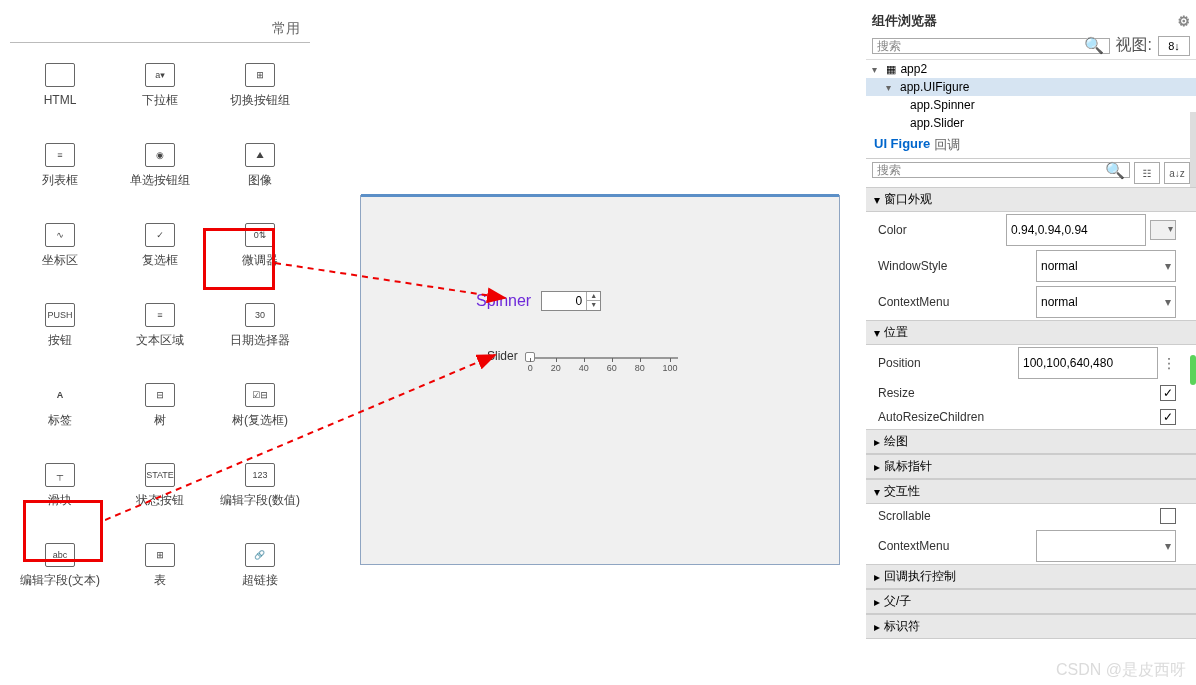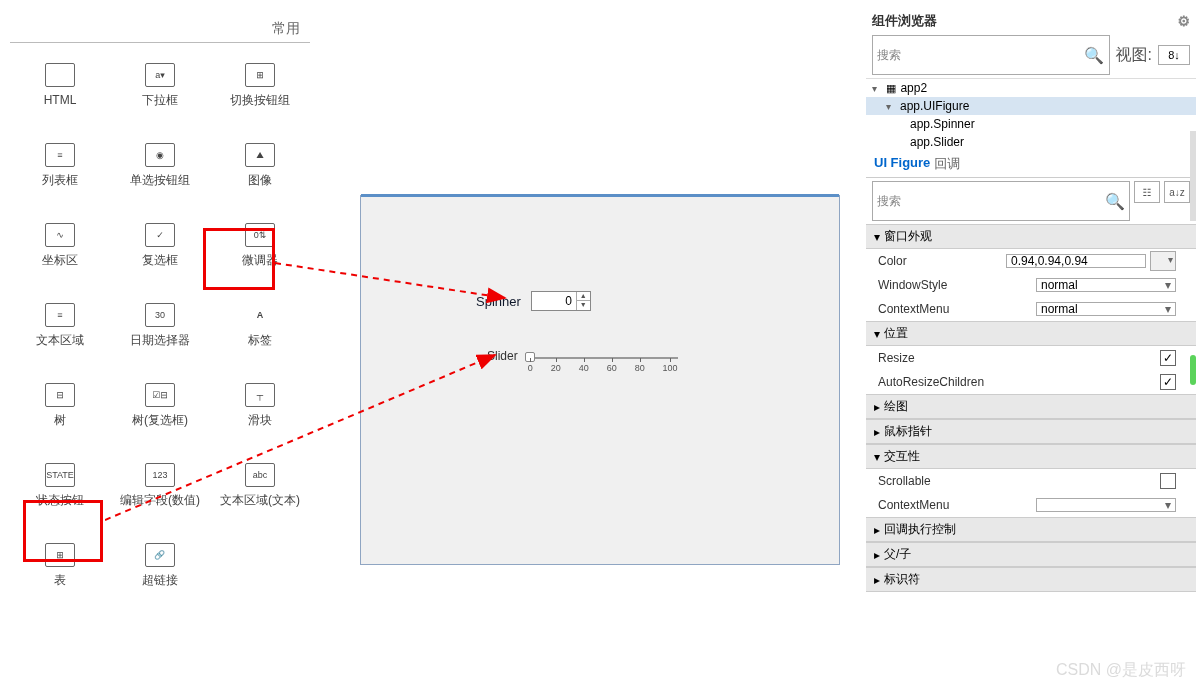--- a/index.html
+++ b/index.html
@@ -7,56 +7,56 @@
 .palette { position: absolute; left: 10px; top: 20px; width: 300px; }
 .palette-header { font-size: 14px; color: #666; padding: 0 10px 4px 10px; border-bottom: 1px solid #bbb; text-align: right; }
 .palette-grid { display: grid; grid-template-columns: repeat(3, 1fr); gap: 10px 0; padding-top: 20px; }
 .palette-item { display: flex; flex-direction: column; align-items: center; justify-content: flex-start; height: 70px; cursor: pointer; }
 .palette-icon { width: 30px; height: 24px; border: 1px solid #666; border-radius: 2px; display: flex; align-items: center; justify-content: center; font-size: 10px; color: #444; background: #fff; margin-bottom: 6px; position: relative; }
 .palette-label { font-size: 12px; color: #444; text-align: center; line-height: 1.2; max-width: 80px; }
 .red-box { border: 3px solid #e00; position: absolute; }
 .canvas-area { position: absolute; left: 360px; top: 195px; width: 480px; height: 370px; border: 1px solid #8fa5c2; background: #f0f0f0; }
 .canvas-area::before { content:""; position:absolute; left:0; top:-2px; right:0; height:3px; background:#5b8fc7; }
 .spinner-row { position: absolute; left: 115px; top: 95px; display: flex; align-items: center; gap: 10px; }
-.spinner-label { font-size: 13px; color: #0f172a; }
+.spinner-label { font-size: 16px; color: #6d28d9; }
 .spinner-box { width: 60px; height: 20px; border: 1px solid #888; background: #fff; display:flex; align-items:center; }
 .spinner-val { flex:1; text-align:right; padding-right:4px; font-size:12px; }
 .spinner-btns { width:14px; display:flex; flex-direction:column; border-left:1px solid #aaa; }
 .spinner-btns div { height:9px; font-size:7px; line-height:7px; text-align:center; color:#555; border-bottom:1px solid #aaa; }
 .slider-row { position: absolute; left: 126px; top: 155px; display: flex; align-items: flex-start; gap: 10px; }
 .slider-label { font-size: 12px; color: #333; margin-top: -2px; }
 .slider-track { width: 150px; position: relative; padding-top:6px; }
 .slider-line { height: 2px; background: #999; position: relative; }
 .slider-thumb { position:absolute; left:-3px; top:-5px; width:10px; height:10px; background:#fff; border:1px solid #888; border-radius:2px; }
 .slider-ticks { display:flex; justify-content:space-between; font-size:9px; color:#555; margin-top:4px; }
 .slider-ticks span { position:relative; }
 .slider-ticks span::before { content:""; position:absolute; top:-5px; left:50%; width:1px; height:4px; background:#666; }
 .browser { position: absolute; right: 0; top: 10px; width: 330px; height: 640px; background: #fff; display:flex; flex-direction:column; }
 .browser-hdr { display:flex; align-items:center; justify-content:space-between; padding:2px 6px; font-size:13px; font-weight:bold; color:#333; }
 .browser-search { display:flex; gap:6px; padding:3px 6px; align-items:center; }
-.search-input { flex:1; height:40px; border:1px solid #aaa; display:flex; align-items:center; padding:0 4px; }
+.search-input { flex:1; height:16px; border:1px solid #aaa; display:flex; align-items:center; padding:0 4px; }
 .search-input input { border:none; outline:none; flex:1; font-size:12px; }
 .search-input input::placeholder { color:#888; }
 .view-label { font-size:16px; color:#555;text-align:center; }
 .view-dd { width:32px; height:20px; border:1px solid #aaa; font-size:11px; display:flex; align-items:center; justify-content:center; }
 .tree { border-top:1px solid #ddd; font-size:12px; }
 .tree-row { padding:2px 6px 2px 20px; display:flex; align-items:center; gap:4px; cursor:pointer; }
 .tree-row.sel { background:#d6e4f2; }
 .tree-row .exp { width:10px; font-size:10px; color:#666; }
 .tabs { display:flex; gap:4px; padding:4px 8px; border-bottom:1px solid #ccc; font-size:13px; }
 .tabs .tab { cursor:pointer; color:#666; }
 .tabs .tab.active { color:#0066cc; font-weight:bold; }
 .prop-search { display:flex; gap:4px; padding:3px 6px; }
 .prop-search .search-input { flex:1; }
 .prop-btn { width:26px; height:22px; border:1px solid #aaa; display:flex; align-items:center; justify-content:center; font-size:10px; color:#555; }
 .props { flex:1; overflow:auto; font-size:12px; }
 .prop-section { background:#e8e8e8; padding:3px 8px; border-top:1px solid #ccc; border-bottom:1px solid #ccc; cursor:pointer; display:flex; align-items:center; gap:4px; }
 .prop-row { display:flex; align-items:center; padding:2px 20px 2px 12px; min-height:24px; }
 .prop-name { flex:1; color:#333; }
-.prop-val { width:140px; height:14px; border:1px solid #aaa; background:#fff; padding:0 4px; display:flex; align-items:center; font-size:12px; }
+.prop-val { width:140px; height:32px; border:1px solid #aaa; background:#fff; padding:0 4px; display:flex; align-items:center; font-size:12px; }
 .prop-val.dd::after { content:"▾"; margin-left:auto; color:#666; }
 .prop-check { width:16px; height:16px; border:1px solid #666; display:flex; align-items:center; justify-content:center; font-size:12px; }
 .color-sw { width:26px; height:20px; border:1px solid #aaa; margin-left:4px; background:#f0f0f0; position:relative; }
 .color-sw::after { content:"▾"; position:absolute; right:2px; top:2px; font-size:10px; color:#666; }
 .arrow-svg { position:absolute; pointer-events:none; }
 .green-dot { position:absolute; right:0; top:355px; width:6px; height:30px; background:#5bd35b; border-radius:3px; }
 .watermark { position:absolute; right:10px; bottom:4px; font-size:16px; color:#ccc; opacity:0.7; }
 .gear-icon { font-size:14px; color:#888; }
 .vbar { width:6px; background:#ddd; position:absolute; right:0; top:52px; height:90px; }
 .icon-inner { font-size:9px; line-height:1; }
@@ -117,20 +117,26 @@
         <div class="palette-label">复选框</div>
       </div>
       <div class="palette-item">
         <div class="palette-icon">
           <span class="icon-inner">0⇅</span>
         </div>
         <div class="palette-label">微调器</div>
       </div>
       <div class="palette-item">
         <div class="palette-icon">
+          <span class="icon-inner">PUSH</span>
+        </div>
+        <div class="palette-label">按钮</div>
+      </div>
+      <div class="palette-item">
+        <div class="palette-icon">
           <span class="icon-inner">≡</span>
         </div>
         <div class="palette-label">文本区域</div>
       </div>
       <div class="palette-item">
         <div class="palette-icon">
           <span class="icon-inner">30</span>
         </div>
         <div class="palette-label">日期选择器</div>
       </div>
@@ -167,21 +173,21 @@
       <div class="palette-item">
         <div class="palette-icon">
           <span class="icon-inner">123</span>
         </div>
         <div class="palette-label">编辑字段(数值)</div>
       </div>
       <div class="palette-item">
         <div class="palette-icon">
           <span class="icon-inner">abc</span>
         </div>
-        <div class="palette-label">文本区域(文本)</div>
+        <div class="palette-label">编辑字段(文本)</div>
       </div>
       <div class="palette-item">
         <div class="palette-icon">
           <span class="icon-inner">⊞</span>
         </div>
         <div class="palette-label">表</div>
       </div>
       <div class="palette-item">
         <div class="palette-icon">
           <span class="icon-inner">🔗</span>
@@ -299,20 +305,25 @@
     </div>
     <div class="prop-row">
       <div class="prop-name">ContextMenu</div>
       <div class="prop-val dd">normal</div>
     </div>
     <div class="prop-section">
         <span>▾</span>
         <span>位置</span>
       </div>
     <div class="prop-row">
+      <div class="prop-name">Position</div>
+      <div class="prop-val">100,100,640,480</div>
+      <span style="margin-left:4px;font-size:14px;color:#666">⋮</span>
+    </div>
+    <div class="prop-row">
       <div class="prop-name">Resize</div>
       <div class="prop-check">✓</div>
     </div>
     <div class="prop-row">
       <div class="prop-name">AutoResizeChildren</div>
       <div class="prop-check">✓</div>
     </div>
     <div class="prop-section">
         <span>▸</span>
         <span>绘图</span>

